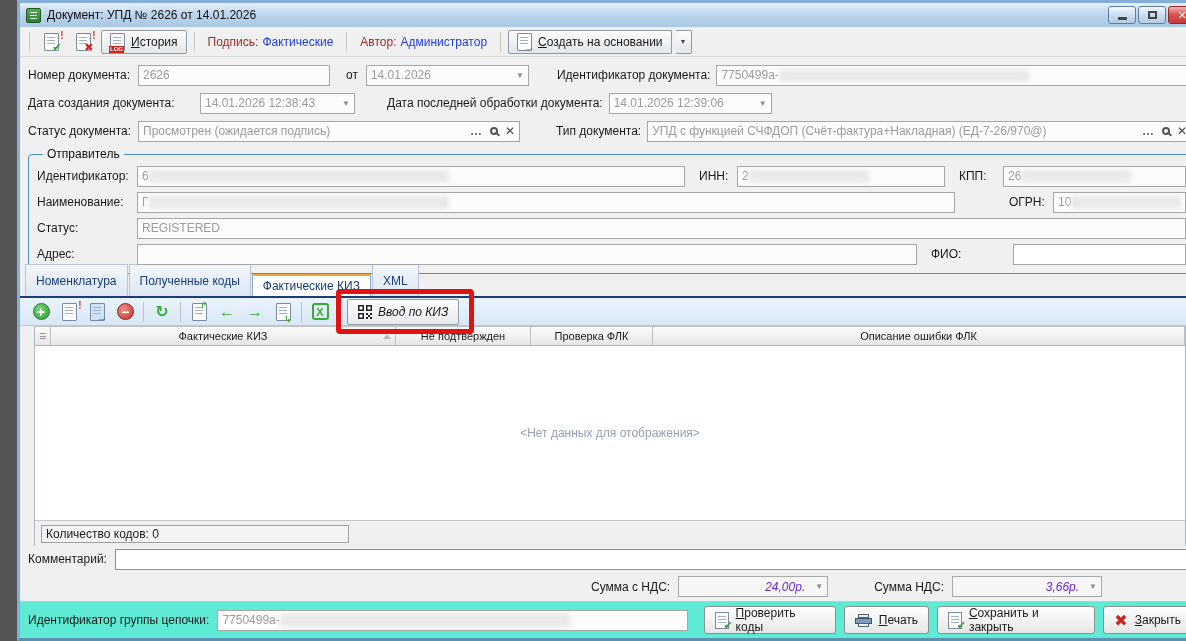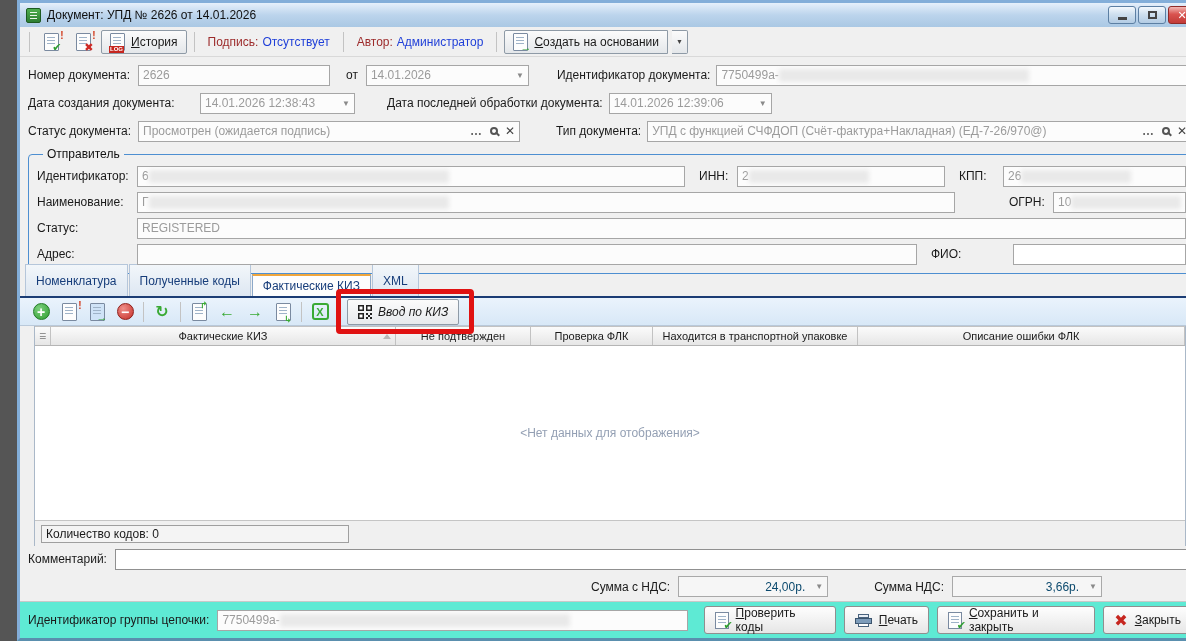--- a/index.html
+++ b/index.html
@@ -131,21 +131,21 @@
   .countbox { width:308px; height:18px; border:1px solid #9f9f9f; background:#f4f4f4;
               display:flex; align-items:center; padding:0 4px; }
 
   
   .commentrow { height:26px; flex:0 0 26px; display:flex; align-items:center; padding:0 8px; gap:8px; }
   .commentrow .tinput { flex:1; background:#fff; border-color:#909090; }
   .sumsrow { height:30px; flex:0 0 30px; display:flex; align-items:center; justify-content:flex-end;
              gap:8px; padding:0 98px 0 8px; border-bottom:1px solid #c8c8c8; }
   .suminput { width:150px; height:21px; border:1px solid #a9a9a9; background:#f6f6f6;
               display:flex; align-items:center; padding:0 4px; }
-  .sumval { margin-left:auto; color:#0c4a6e; }
+  .sumval { margin-left:auto; color:#6d28d9;font-style:italic; }
   .suminput .drop { margin-left:6px; }
   .sumgap { width:30px; }
 
   
   .footer { height:36px; flex:0 0 36px; display:flex; align-items:center; padding:0 8px; gap:8px;
             background:#5eead4; }
   .footer .tinput { width:478px; }
   .fspacer { flex:1; }
   .fbtn { height:28px; display:flex; align-items:center; gap:7px; padding:0 10px; cursor:pointer;
           border:1px solid #8f8f8f; border-radius:3px; background:linear-gradient(#fefefe,#e6e6e6); }
@@ -197,21 +197,21 @@
     </span>
     <span class="raised">
       <span class="docico">
           <span class="logbadge">LOG</span>
         </span>
       <span><u>И</u><span>стория</span></span>
     </span>
     <span class="sep"></span>
     <span class="statuslab">
       <span class="lbl-red">Подпись:</span>
-      <span class="lbl-blue">Отсутствует</span>
+      <span class="lbl-blue">Фактические</span>
     </span>
     <span class="sep"></span>
     <span class="statuslab">
       <span class="lbl-red">Автор:</span>
       <span class="lbl-blue">Администратор</span>
     </span>
     <span class="sep"></span>
     <span class="raised attach">
       <span class="docico">
           <span class="mark greenarrow">→</span>
@@ -412,23 +412,20 @@
       <span class="gh c1">
           <span>Фактические КИЗ</span>
           <span class="sortglyph"></span>
         </span>
       <span class="gh c2">
           <span>Не подтвержден</span>
         </span>
       <span class="gh c3">
           <span>Проверка ФЛК</span>
         </span>
-      <span class="gh c4">
-          <span>Находится в транспортной упаковке</span>
-        </span>
       <span class="gh c5">
           <span>Описание ошибки ФЛК</span>
         </span>
     </div>
     <div class="gridbody">
       <span class="empty-msg">&lt;Нет данных для отображения&gt;</span>
     </div>
     <div class="statusstrip">
       <span class="countbox">Количество кодов: 0</span>
     </div>

